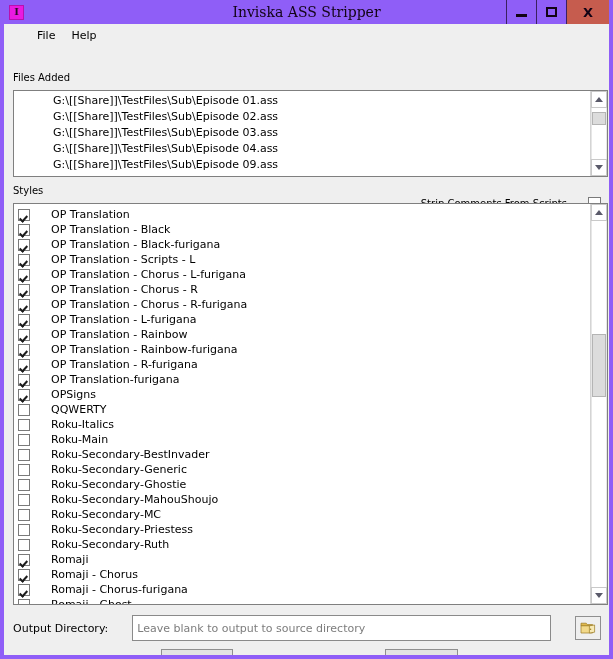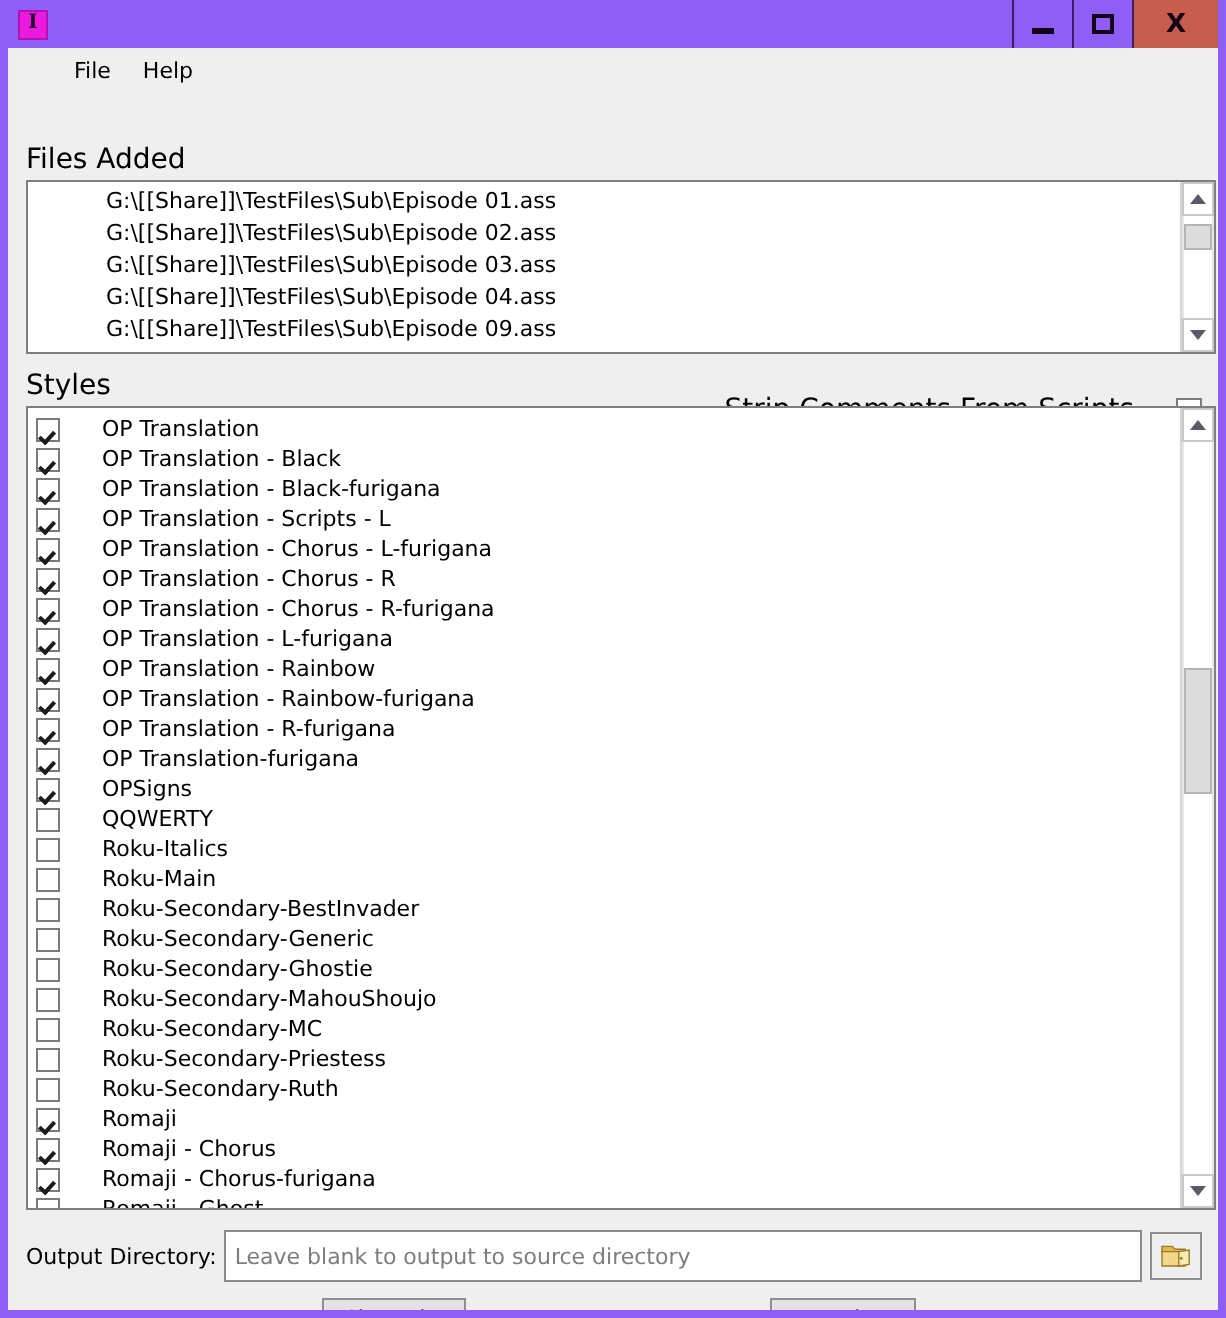--- a/index.html
+++ b/index.html
@@ -116,21 +116,21 @@
     background: #efefef;
   }
   .menu-item {
     font-size: 11px;
     padding: 2px 8px;
     color: #000;
   }
 
   
   .section-label {
-    font-size: 14px;
+    font-size: 10px;
     color: #000;
   }
   #files-label {
     position: absolute;
     left: 9px;
     top: 48px;
   }
   #styles-label {
     position: absolute;
     left: 9px;
@@ -273,21 +273,21 @@
 
   
   #output-row {
     position: absolute;
     left: 9px;
     top: 592px;
     right: 8px;
     height: 24px;
     display: flex;
     align-items: center;
-    gap: 4px;
+    gap: 24px;
   }
   #output-label { font-size: 11px; white-space: nowrap; }
   #output-input {
     flex: 1 1 auto;
     height: 20px;
     box-sizing: border-box;
     border: 1px solid #8a8a8a;
     background: #ffffff;
     font-family: "DejaVu Sans", "Liberation Sans", sans-serif;
     font-size: 11px;
@@ -335,20 +335,21 @@
 </style>
 </head>
 <body>
 
 <div id="window">
 
   <div id="titlebar">
     <div id="app-icon">
       <span>I</span>
     </div>
+    <div id="title-text">Inviska ASS Stripper</div>
     <div id="win-buttons">
       <div class="winbtn">
         <div class="min-glyph"></div>
       </div>
       <div class="winbtn">
         <div class="max-glyph"></div>
       </div>
       <div class="winbtn close">
         <span>X</span>
       </div>

